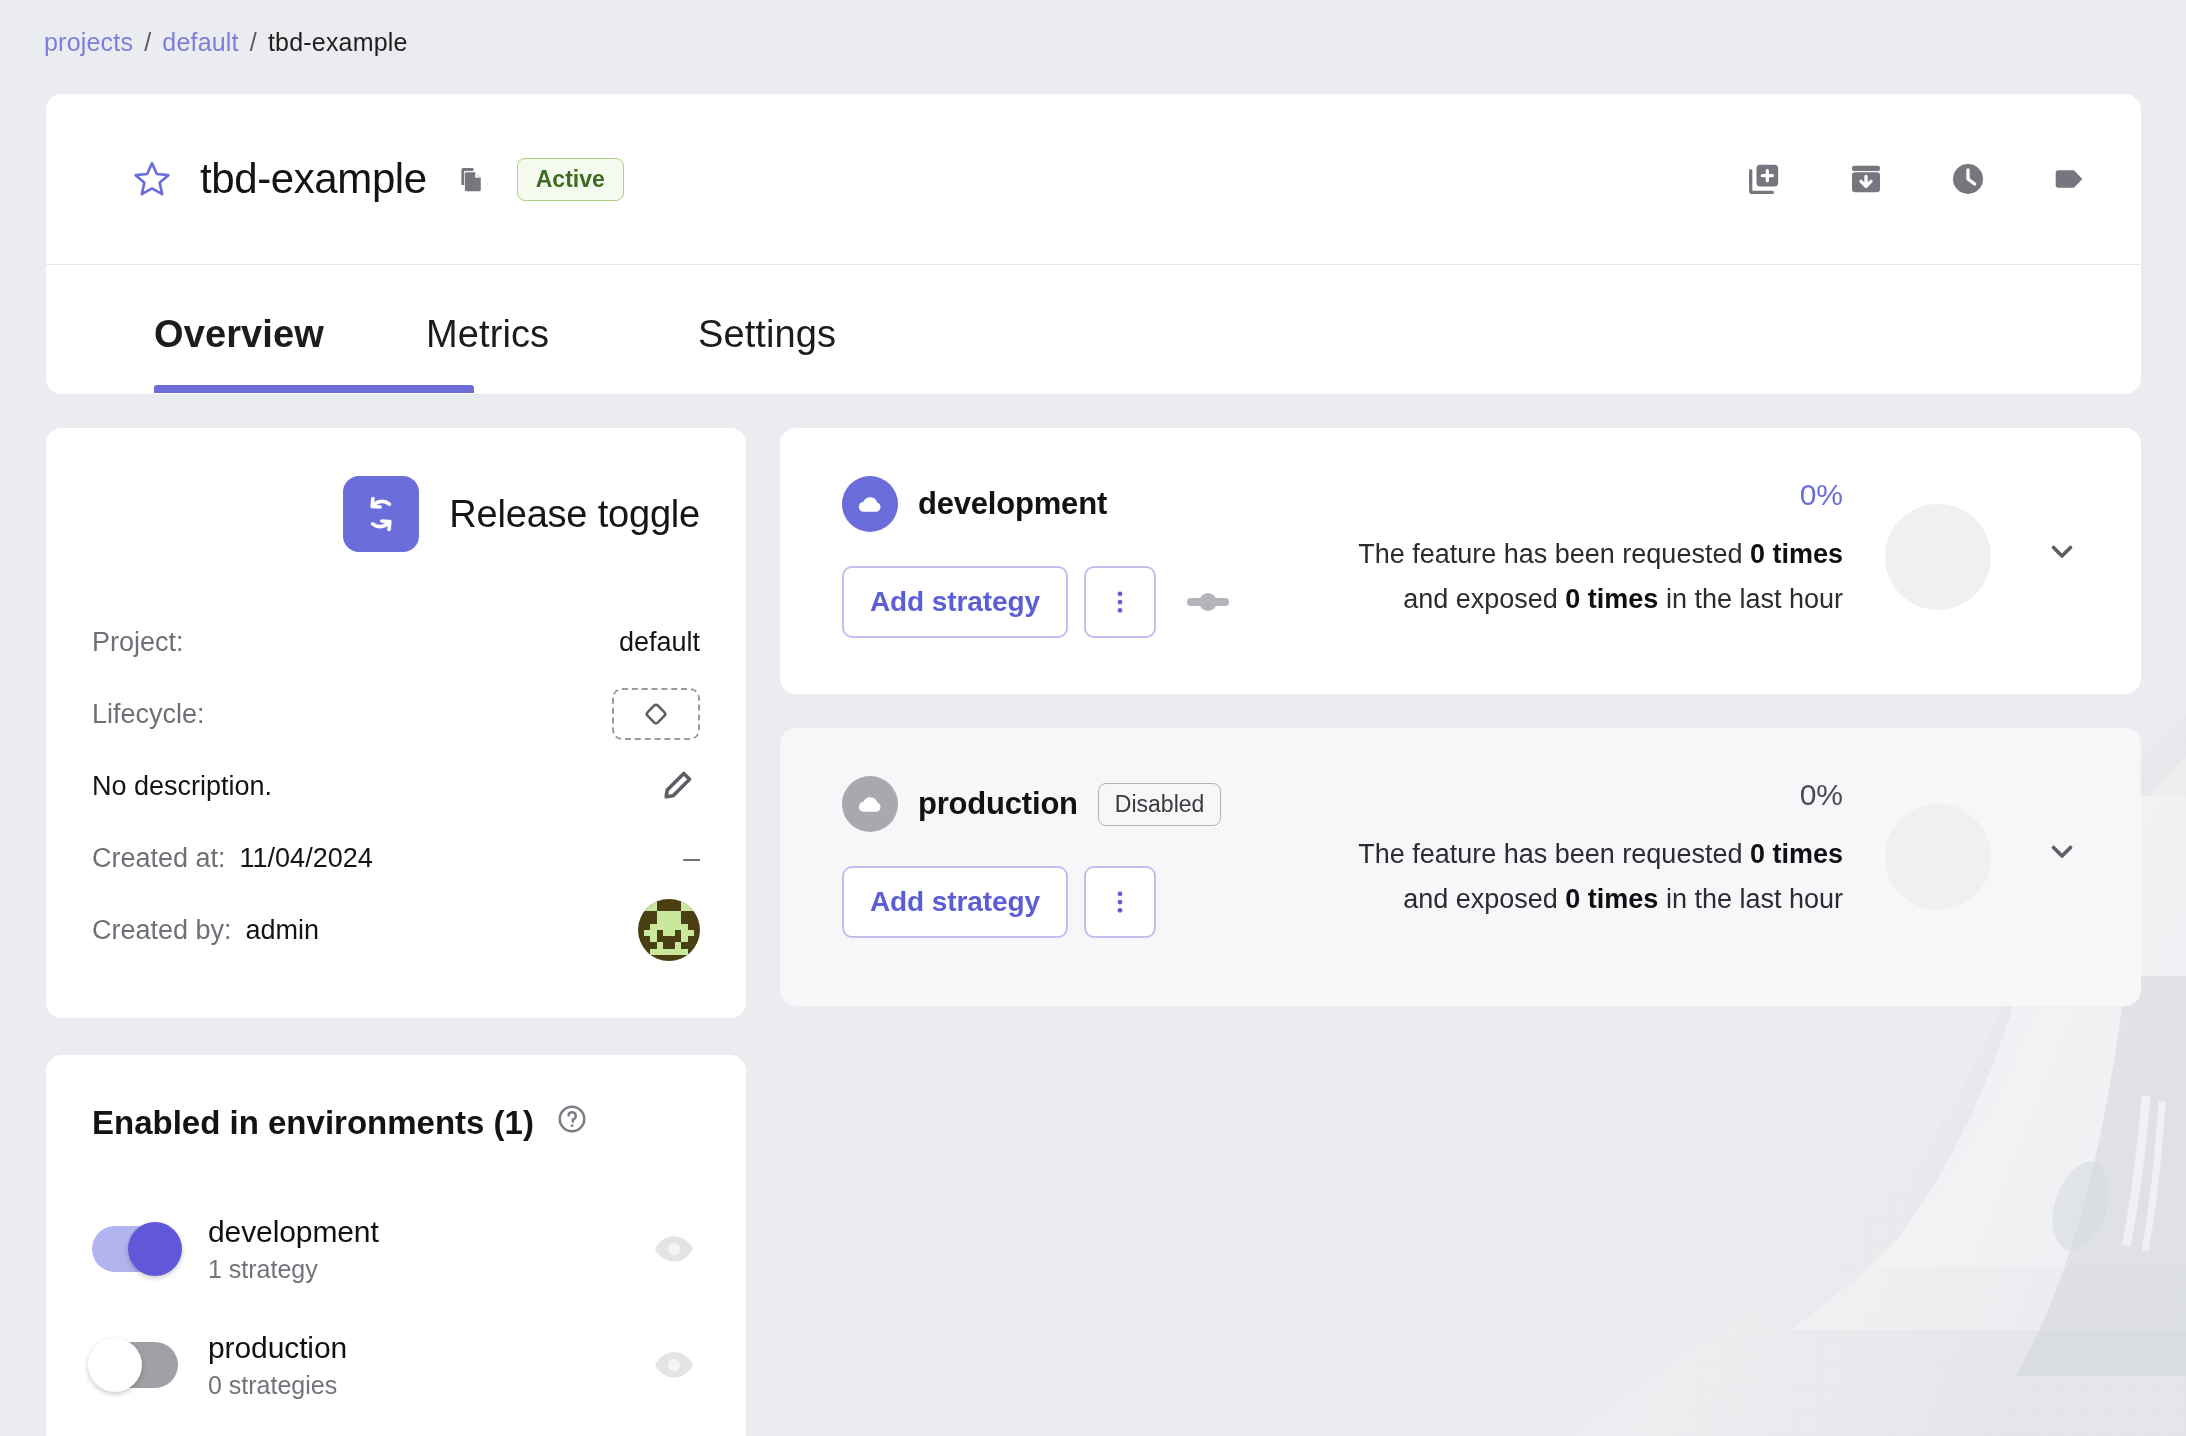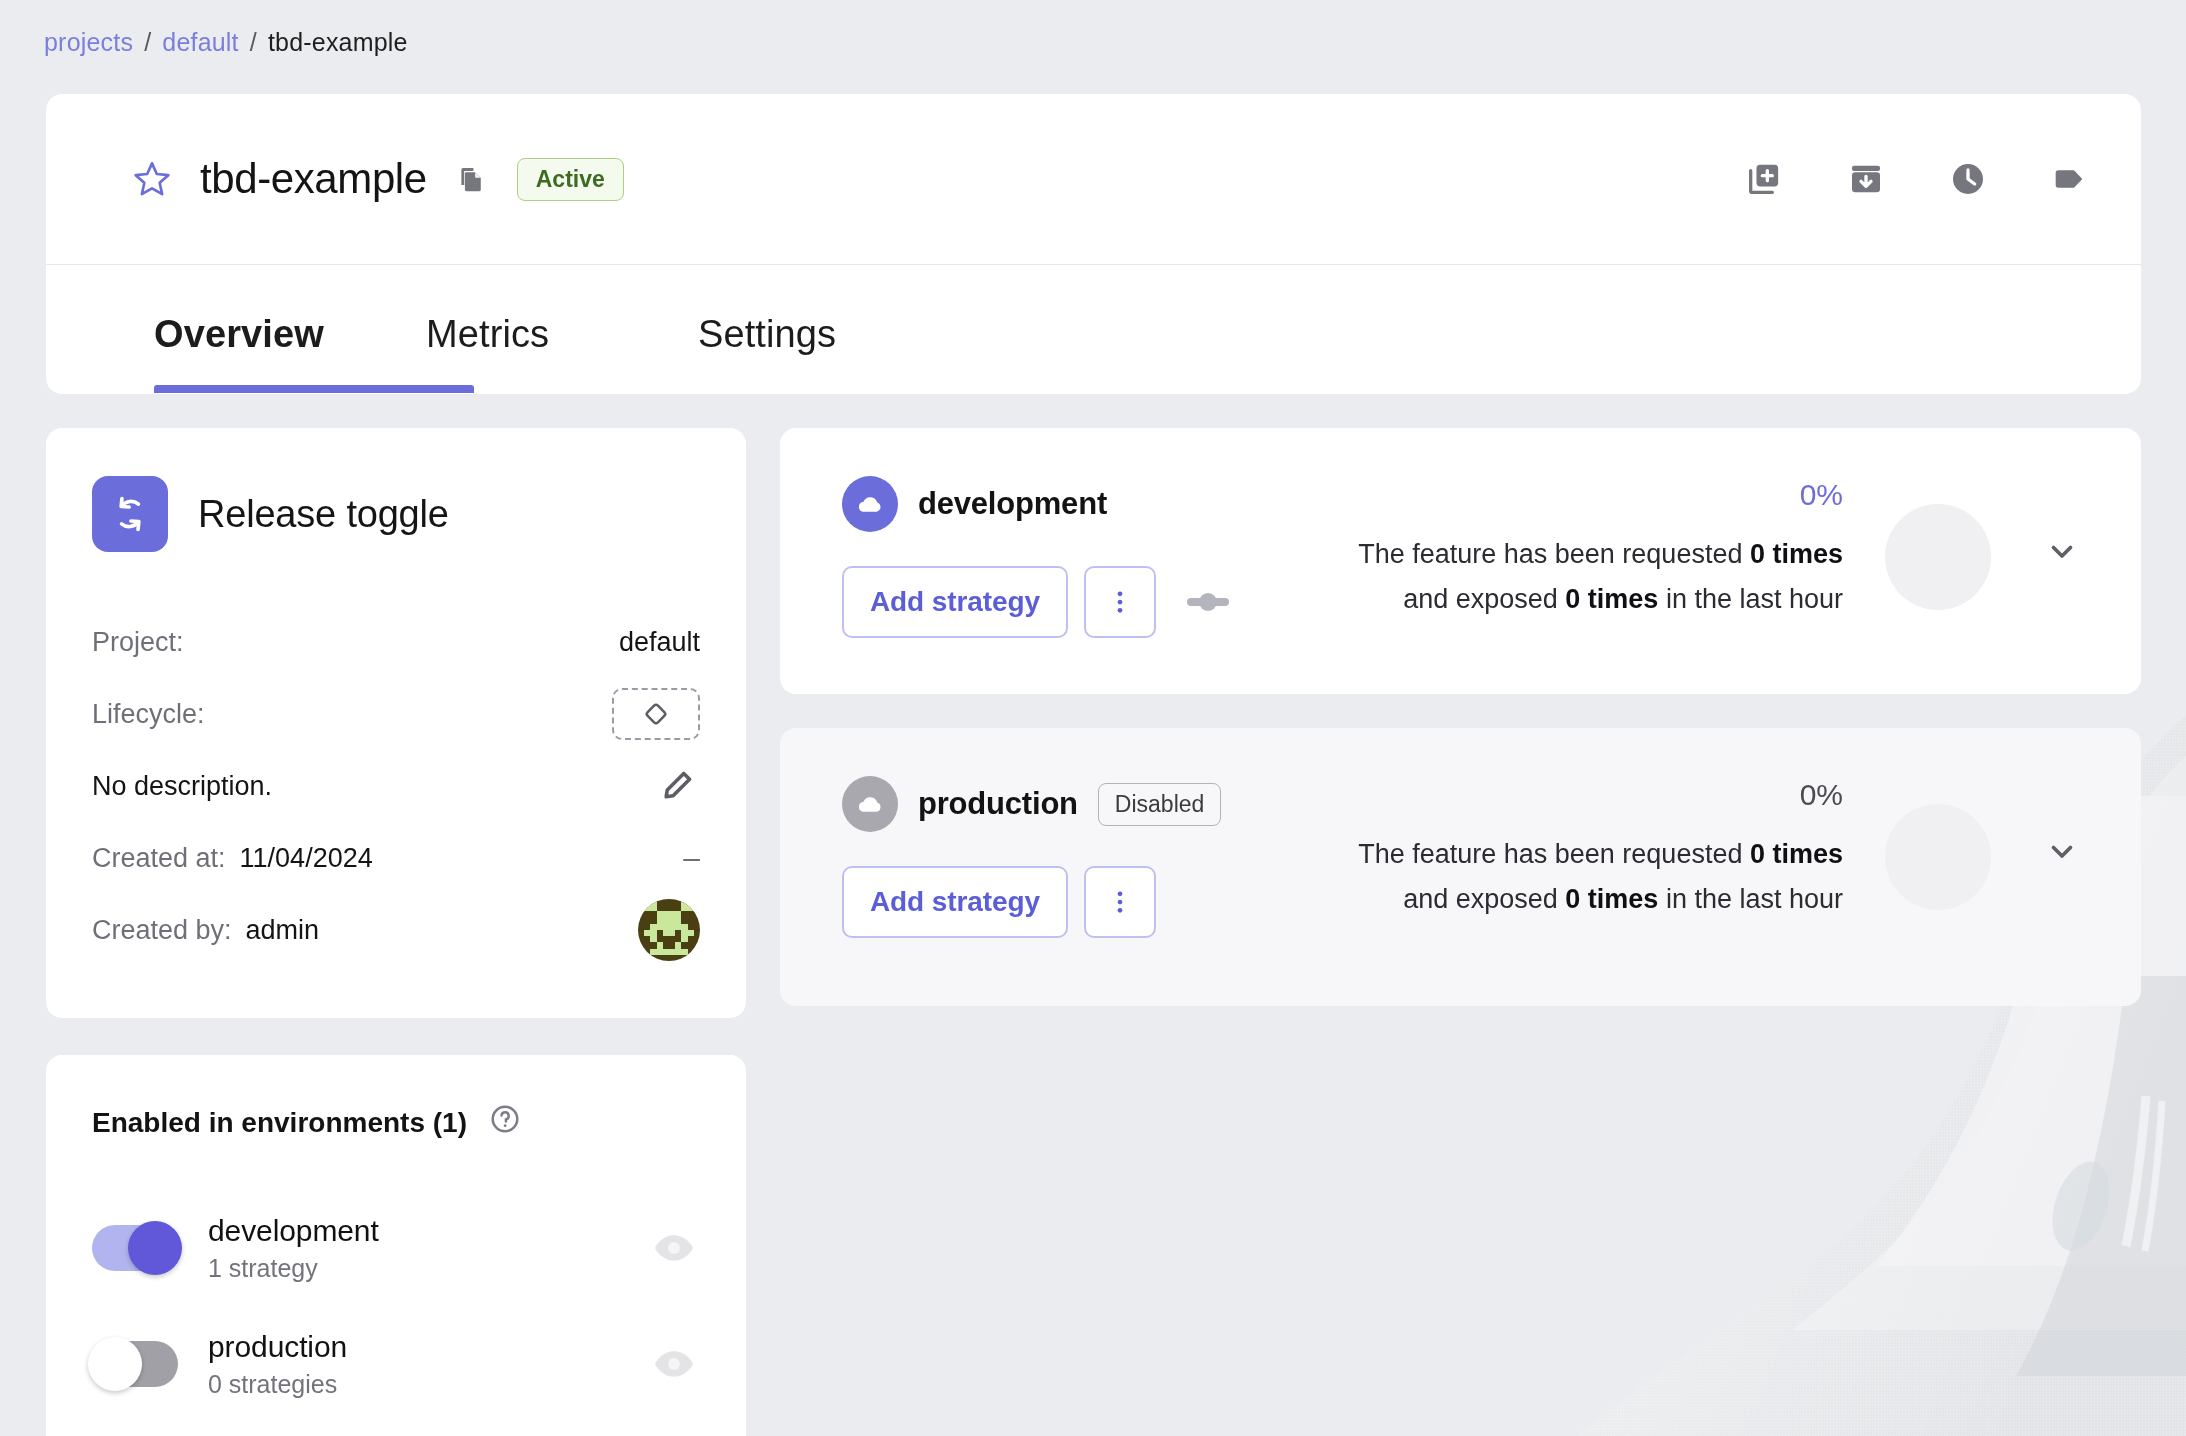--- a/index.html
+++ b/index.html
@@ -135,21 +135,21 @@
   }
 
   
   #toggle-card {
     left: 46px;
     top: 428px;
     width: 700px;
     height: 590px;
     padding: 48px 46px 40px 46px;
   }
-  .rt-head { display: flex; align-items: center; gap: 30px; margin-bottom: 54px; }
+  .rt-head { display: flex; align-items: center; gap: 30px; margin-bottom: 54px; justify-content: flex-end; }
   .rt-badge {
     width: 76px; height: 76px;
     background: #6b6ddb;
     border-radius: 16px;
     display: flex; align-items: center; justify-content: center;
     flex: none;
   }
   .rt-title { font-size: 38px; color: #151515; letter-spacing: -.2px; }
 
   .kv-row {
@@ -179,21 +179,21 @@
   #envs-card {
     left: 46px;
     top: 1055px;
     width: 700px;
     height: 381px;
     padding: 48px 46px 0 46px;
     border-radius: 16px 16px 0 0;
   }
   .envs-head {
     display: flex; align-items: center; gap: 22px;
-    font-size: 28px; font-weight: 700; color: #131313;
+    font-size: 33px; font-weight: 700; color: #131313;
     margin-bottom: 48px;
   }
   .env-row { display: flex; align-items: center; min-height: 116px; }
   .switch {
     width: 86px; height: 46px; border-radius: 23px; flex: none;
     position: relative; cursor: pointer; border: none; padding: 0;
     margin-right: 30px;
   }
   .switch.on { background: #b2b4ef; }
   .switch.off { background: #a0a0a6; }

